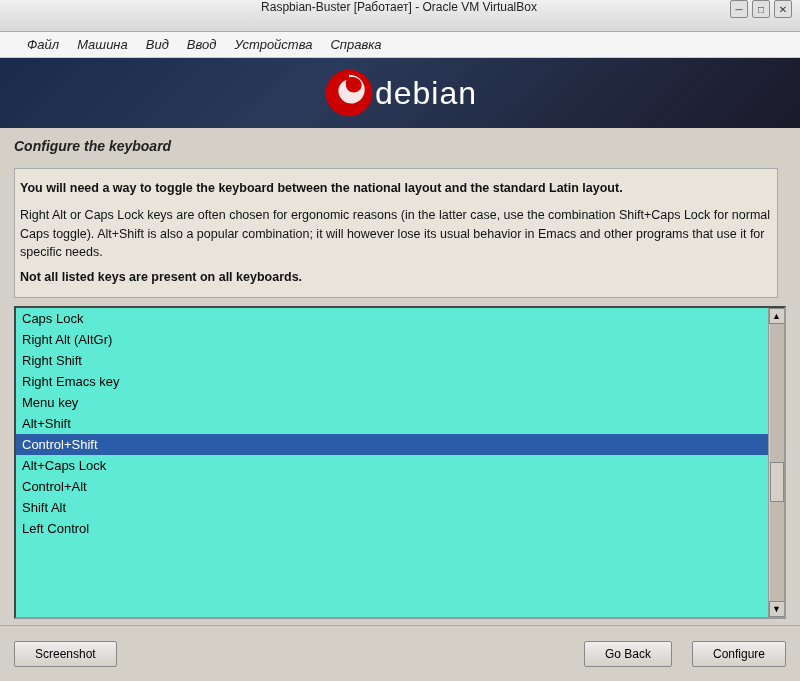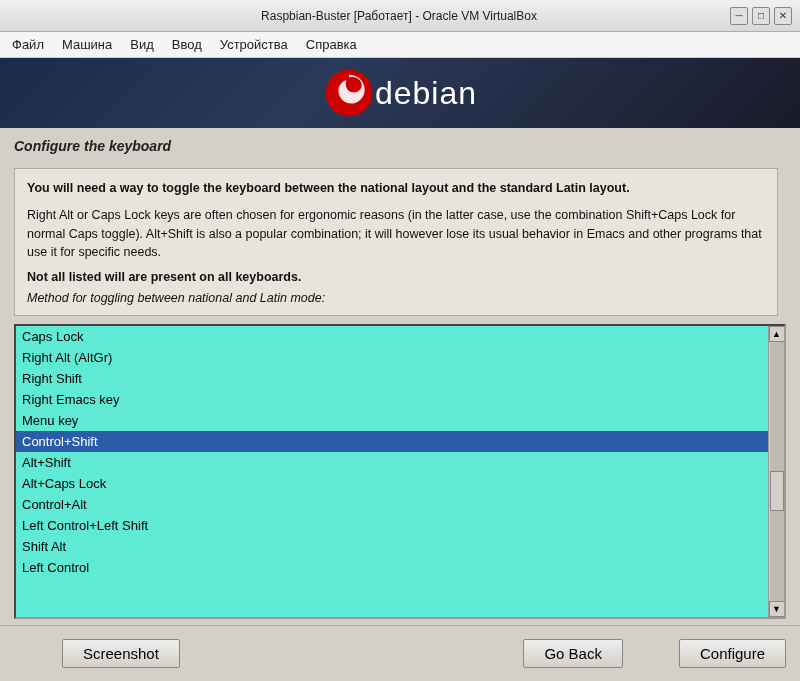--- a/index.html
+++ b/index.html
@@ -10,21 +10,20 @@
       font-size: 13px;
       background: #3c3c3c;
       overflow: hidden;
     }
 
     
     .title-bar {
       height: 32px;
       background: linear-gradient(to bottom, #f0f0f0, #d8d8d8);
       display: flex;
-      align-items: center;
       justify-content: space-between;
       padding: 0 8px;
       border-bottom: 1px solid #aaa;
     }
     .title-bar-text {
       font-size: 12px;
       color: #222;
       flex: 1;
       text-align: center;
     }
@@ -45,23 +44,24 @@
       cursor: pointer;
       color: #333;
     }
 
     
     .menu-bar {
       height: 26px;
       background: #f5f5f5;
       display: flex;
       align-items: center;
-      padding: 0 4px;
+      padding: 0 19px;
       border-bottom: 1px solid #ccc;
       gap: 2px;
+      font-style: italic;
     }
     .menu-item {
       padding: 3px 8px;
       font-size: 13px;
       color: #222;
       cursor: pointer;
       border-radius: 2px;
     }
 
     
@@ -107,21 +107,21 @@
       font-weight: bold;
       color: #222;
       margin-bottom: 8px;
       font-style: italic;
     }
 
     
     .info-box {
       border: 1px solid #aaa;
       background: #e8e4dc;
-      padding: 10px 12px;
+      padding: 10px 5px;
       margin: 0 22px 8px 14px;
     }
     .info-text {
       font-size: 12.5px;
       color: #111;
       line-height: 1.5;
     }
     .info-text b {
       font-weight: bold;
     }
@@ -202,31 +202,30 @@
       height: 56px;
       background: #d4d0c8;
       display: flex;
       align-items: center;
       justify-content: space-between;
       padding: 0 14px;
       border-top: 1px solid #aaa;
     }
     .btn {
       padding: 5px 20px;
-      font-size: 15px;
+      font-size: 12px;
       border: 1px solid #888;
       background: linear-gradient(to bottom, #eeeeee, #d4d0c8);
       border-radius: 2px;
       cursor: pointer;
       color: #000;
-      margin-left: 48px;
     }
     .btn-right-group {
       display: flex;
-      gap: 8px;
+      gap: 20px;
     }
   </style>
 </head>
 <body>
 
 <div class="title-bar">
   <div style="width:60px"></div>
   <div class="title-bar-text">Raspbian-Buster [Работает] - Oracle VM VirtualBox</div>
   <div class="title-bar-controls">
     <div class="title-btn">─</div>
@@ -259,37 +258,35 @@
   <div class="configure-section">
     <div class="configure-title">Configure the keyboard</div>
   </div>
 
   <div class="info-box">
     <div class="info-text">
       <b>You will need a way to toggle the keyboard between the national layout and the standard Latin layout.</b>
     </div>
     <div class="info-text" style="margin-top:8px;">Right Alt or Caps Lock keys are often chosen for ergonomic reasons (in the latter case, use the combination Shift+Caps Lock for normal Caps toggle). Alt+Shift is also a popular combination; it will however lose its usual behavior in Emacs and other programs that use it for specific needs.</div>
     <div class="info-subtext">
-      <b>Not all listed will are present on all keyboards.</b>
+      <b>Not all listed keys are present on all keyboards.</b>
     </div>
-    <div class="info-italic">Method for toggling between national and Latin mode:</div>
   </div>
 
   <div class="list-container">
     <div class="list-inner" id="keyboard-list">
         <div class="list-item">Caps Lock</div>
         <div class="list-item">Right Alt (AltGr)</div>
         <div class="list-item">Right Shift</div>
         <div class="list-item">Right Emacs key</div>
         <div class="list-item">Menu key</div>
+        <div class="list-item">Alt+Shift</div>
         <div class="list-item selected">Control+Shift</div>
-        <div class="list-item">Alt+Shift</div>
         <div class="list-item">Alt+Caps Lock</div>
         <div class="list-item">Control+Alt</div>
-        <div class="list-item">Left Control+Left Shift</div>
         <div class="list-item">Shift Alt</div>
         <div class="list-item">Left Control</div>
       </div>
     <div class="scrollbar">
       <div class="scroll-btn">▲</div>
       <div class="scroll-track">
         <div class="scroll-thumb"></div>
       </div>
       <div class="scroll-btn">▼</div>
     </div>

